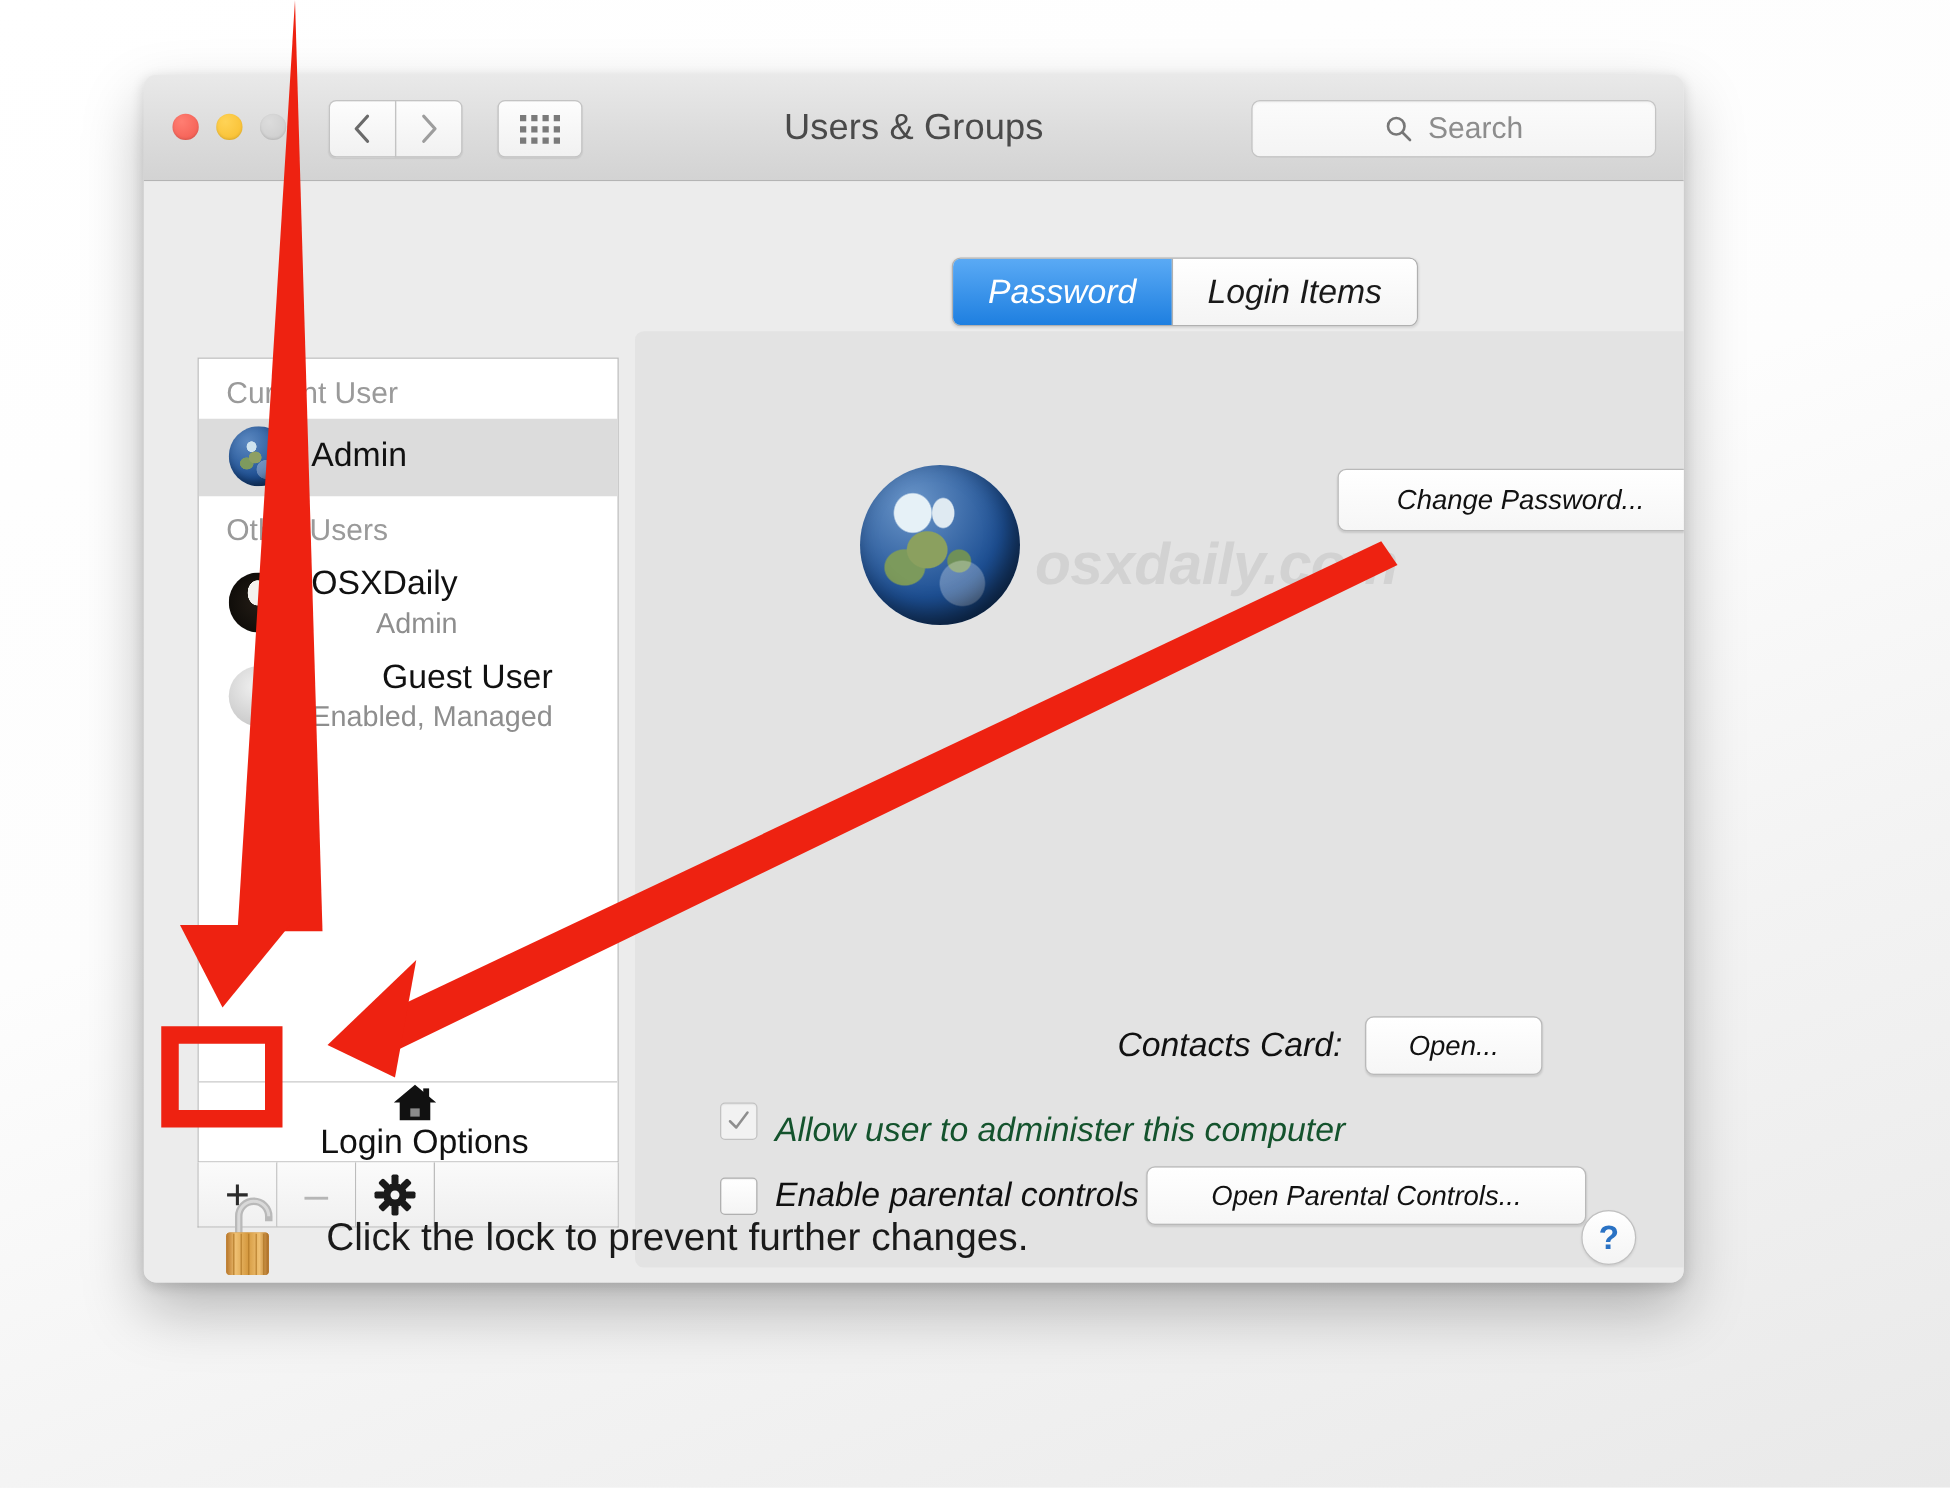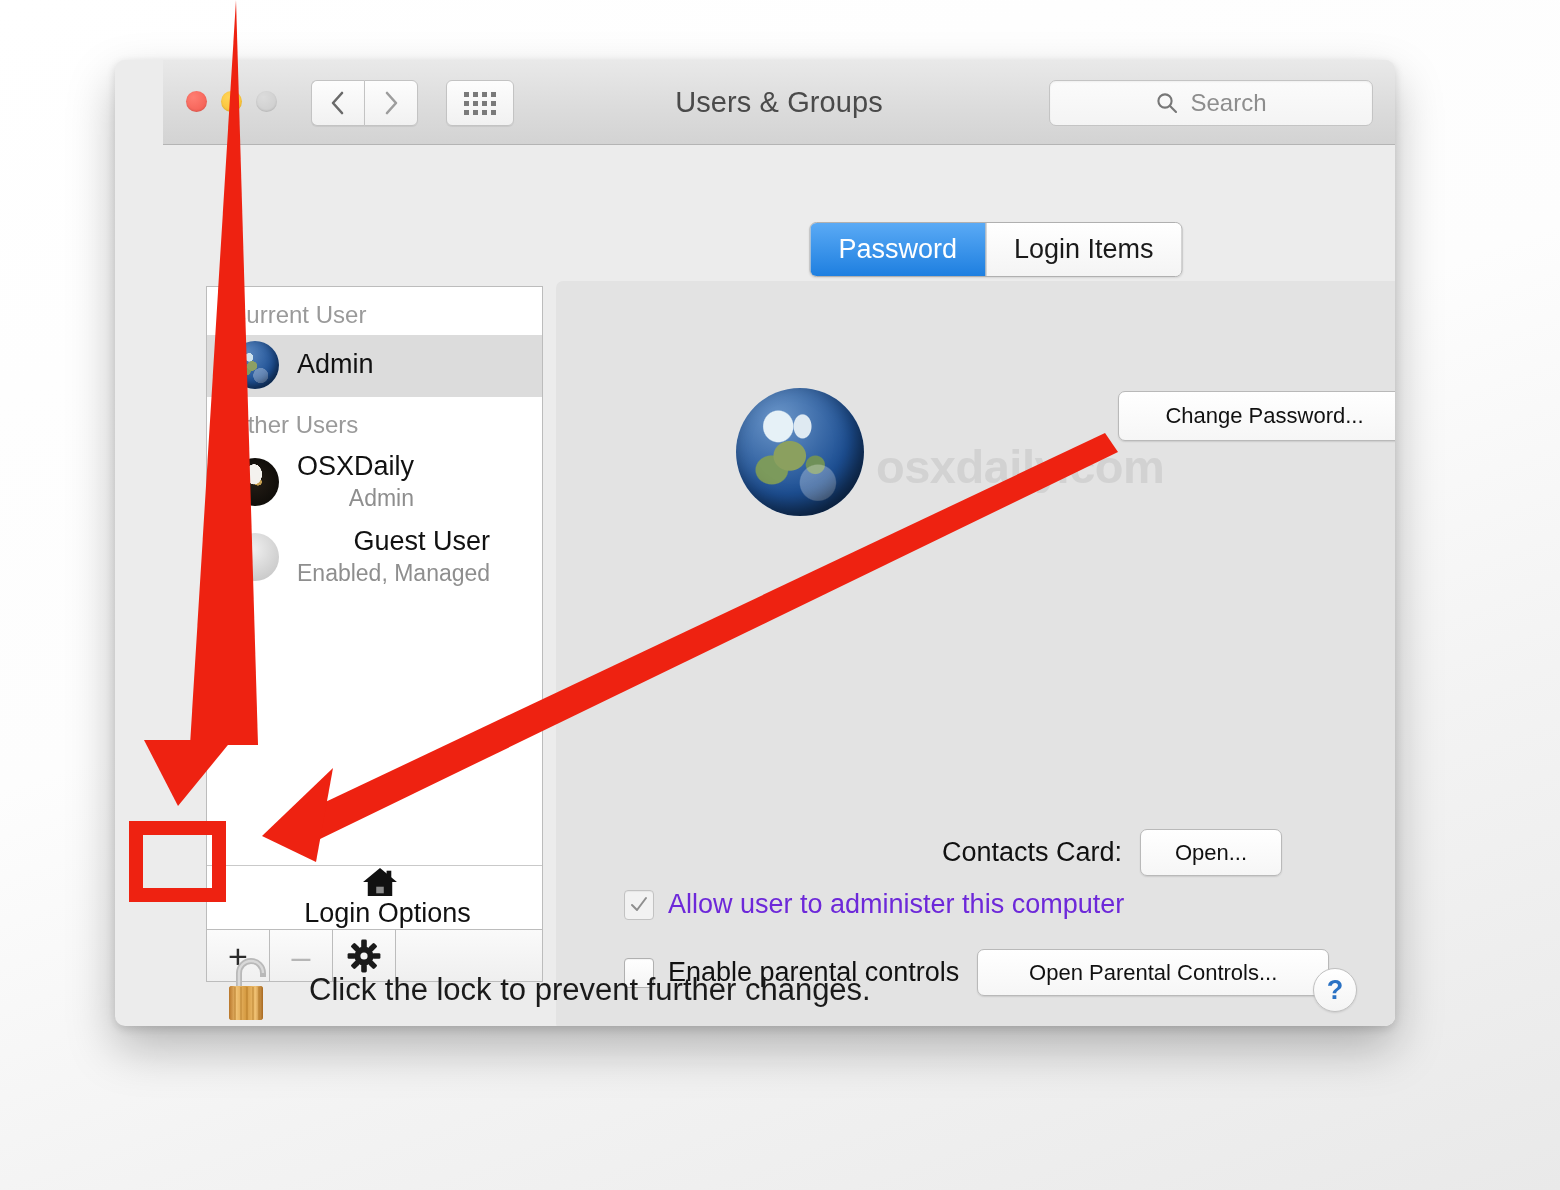--- a/index.html
+++ b/index.html
@@ -28,21 +28,20 @@
   .window {
     position: absolute;
     left: 115px;
     top: 60px;
     width: 1232px;
     height: 966px;
     border-radius: 10px;
     background: #ececec;
     box-shadow: 0 22px 48px rgba(0,0,0,0.26), 0 3px 10px rgba(0,0,0,0.14);
     overflow: hidden;
-    padding-left: 48px;
   }
 
   
   .titlebar {
     position: relative;
     height: 84px;
     background: linear-gradient(180deg,#e9e9e9 0%,#dcdcdc 55%,#d3d3d3 100%);
     border-bottom: 1px solid #b4b4b4;
   }
   .traffic {
@@ -219,24 +218,25 @@
     display: flex; align-items: center; justify-content: center;
     background: linear-gradient(180deg,#fbfbfb,#f0f0f0);
   }
   .segbtn.flexi { flex: 1; border-right: none; background: linear-gradient(180deg,#fafafa,#efefef); }
   .plus-glyph { font-size: 34px; color: #2b2b2b; line-height: 1; font-weight: 300; }
   .minus-glyph { font-size: 34px; color: #b6b6b6; line-height: 1; font-weight: 300; }
 
   
   .panel {
     position: absolute;
-    left: 393px; top: 136px;
+    left: 393px; top: 120px;
     width: 880px; height: 749px;
     background: #e3e3e3;
     border-radius: 7px;
+    font-style: italic;
   }
 
   .tabs {
     position: absolute;
     left: 50%;
     transform: translateX(-50%);
     top: -59px;
     display: flex;
     border-radius: 7px;
     overflow: hidden;
@@ -328,22 +328,22 @@
     border-radius: 4px;
     background: linear-gradient(180deg,#ffffff,#f4f4f4);
     border: 1px solid #b0b0b0;
     margin-right: 14px;
     flex: 0 0 28px;
     display: flex; align-items: center; justify-content: center;
     box-shadow: inset 0 1px 1px rgba(0,0,0,0.05);
   }
   .checkbox.disabled { border-color: #c2c2c2; background: #f2f2f2; }
   .chk-label { font-size: 27px; color: #111111; }
-  .chk-label.dim { color: #6d28d9; }
-  .btn-parental { margin-left: 18px; width: 352px; height: 47px; }
+  .chk-label.dim { color: #14532d; margin-top: 16px; }
+  .btn-parental { margin-left: 6px; width: 352px; height: 47px; }
 
   
   .lock-row {
     position: absolute;
     left: 62px;
     top: 810px;
     display: flex;
     align-items: center;
   }
   .lock-text { font-size: 31px; color: #1a1a1a; margin-left: 28px; }

